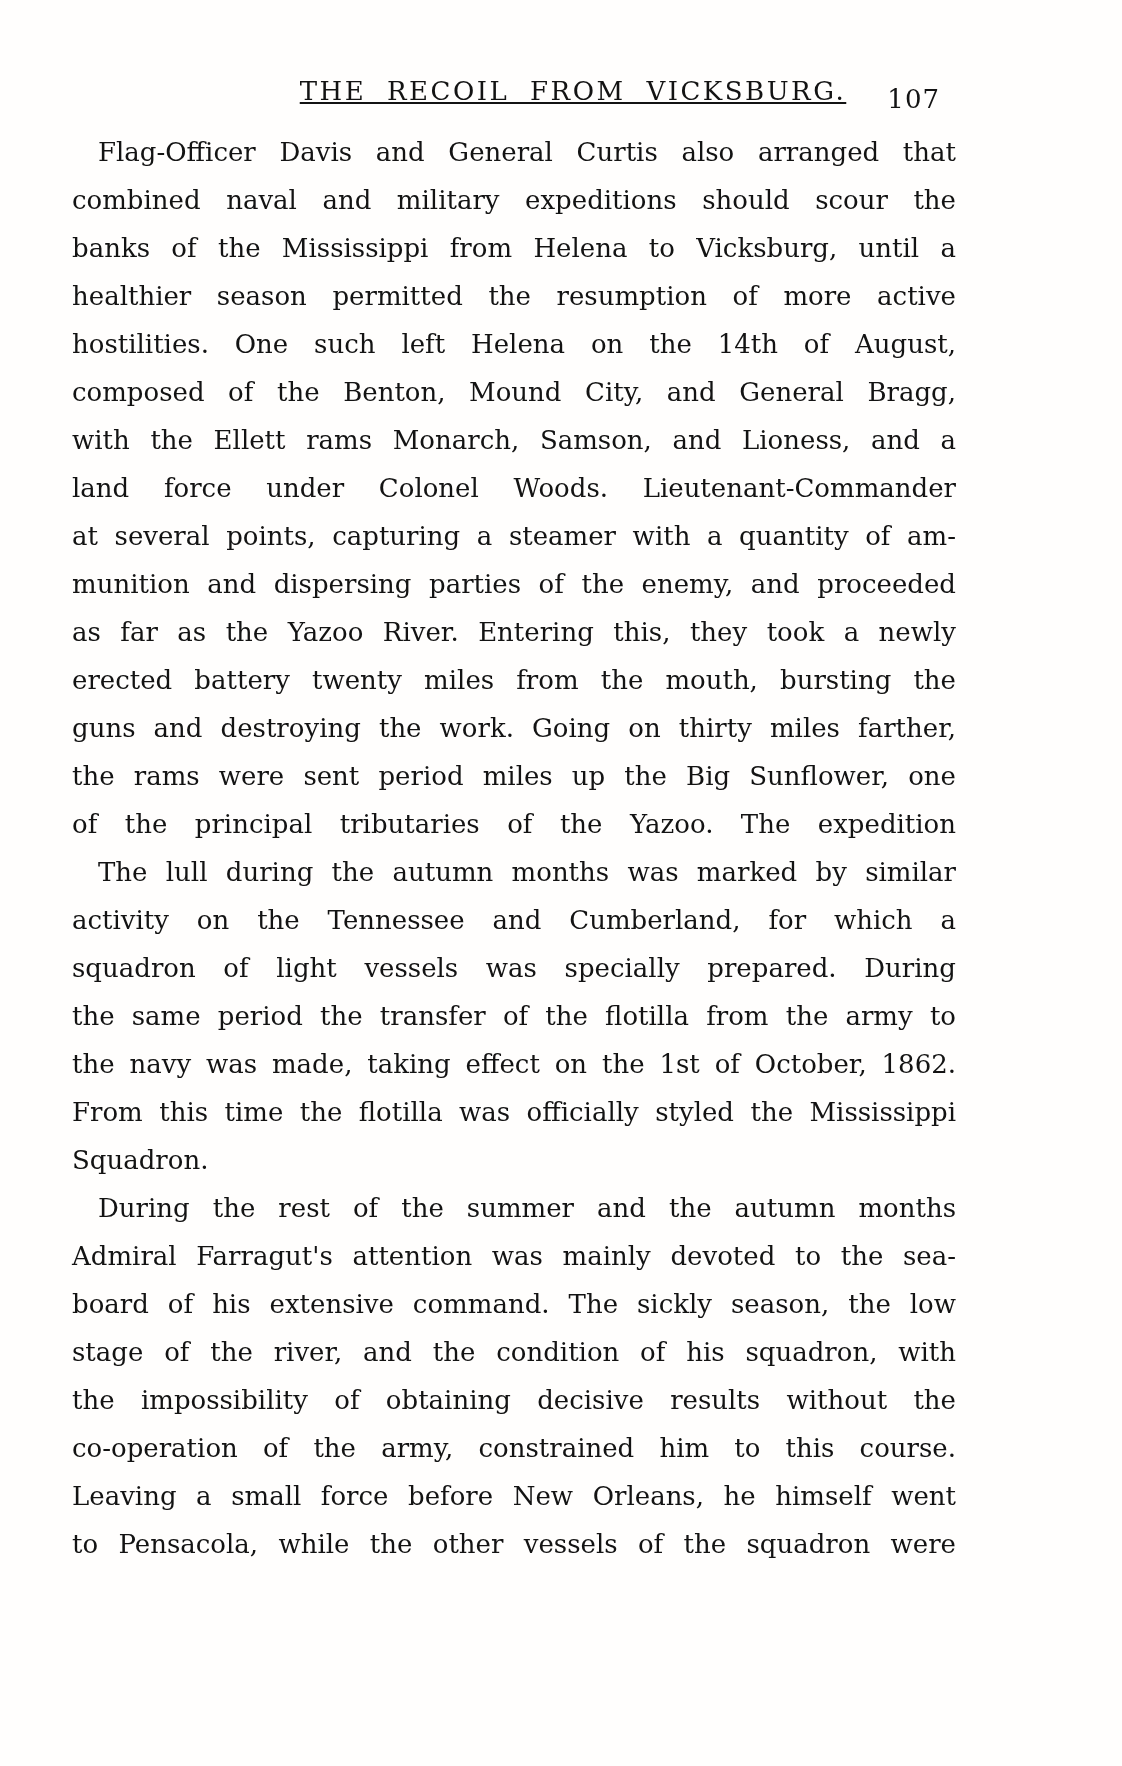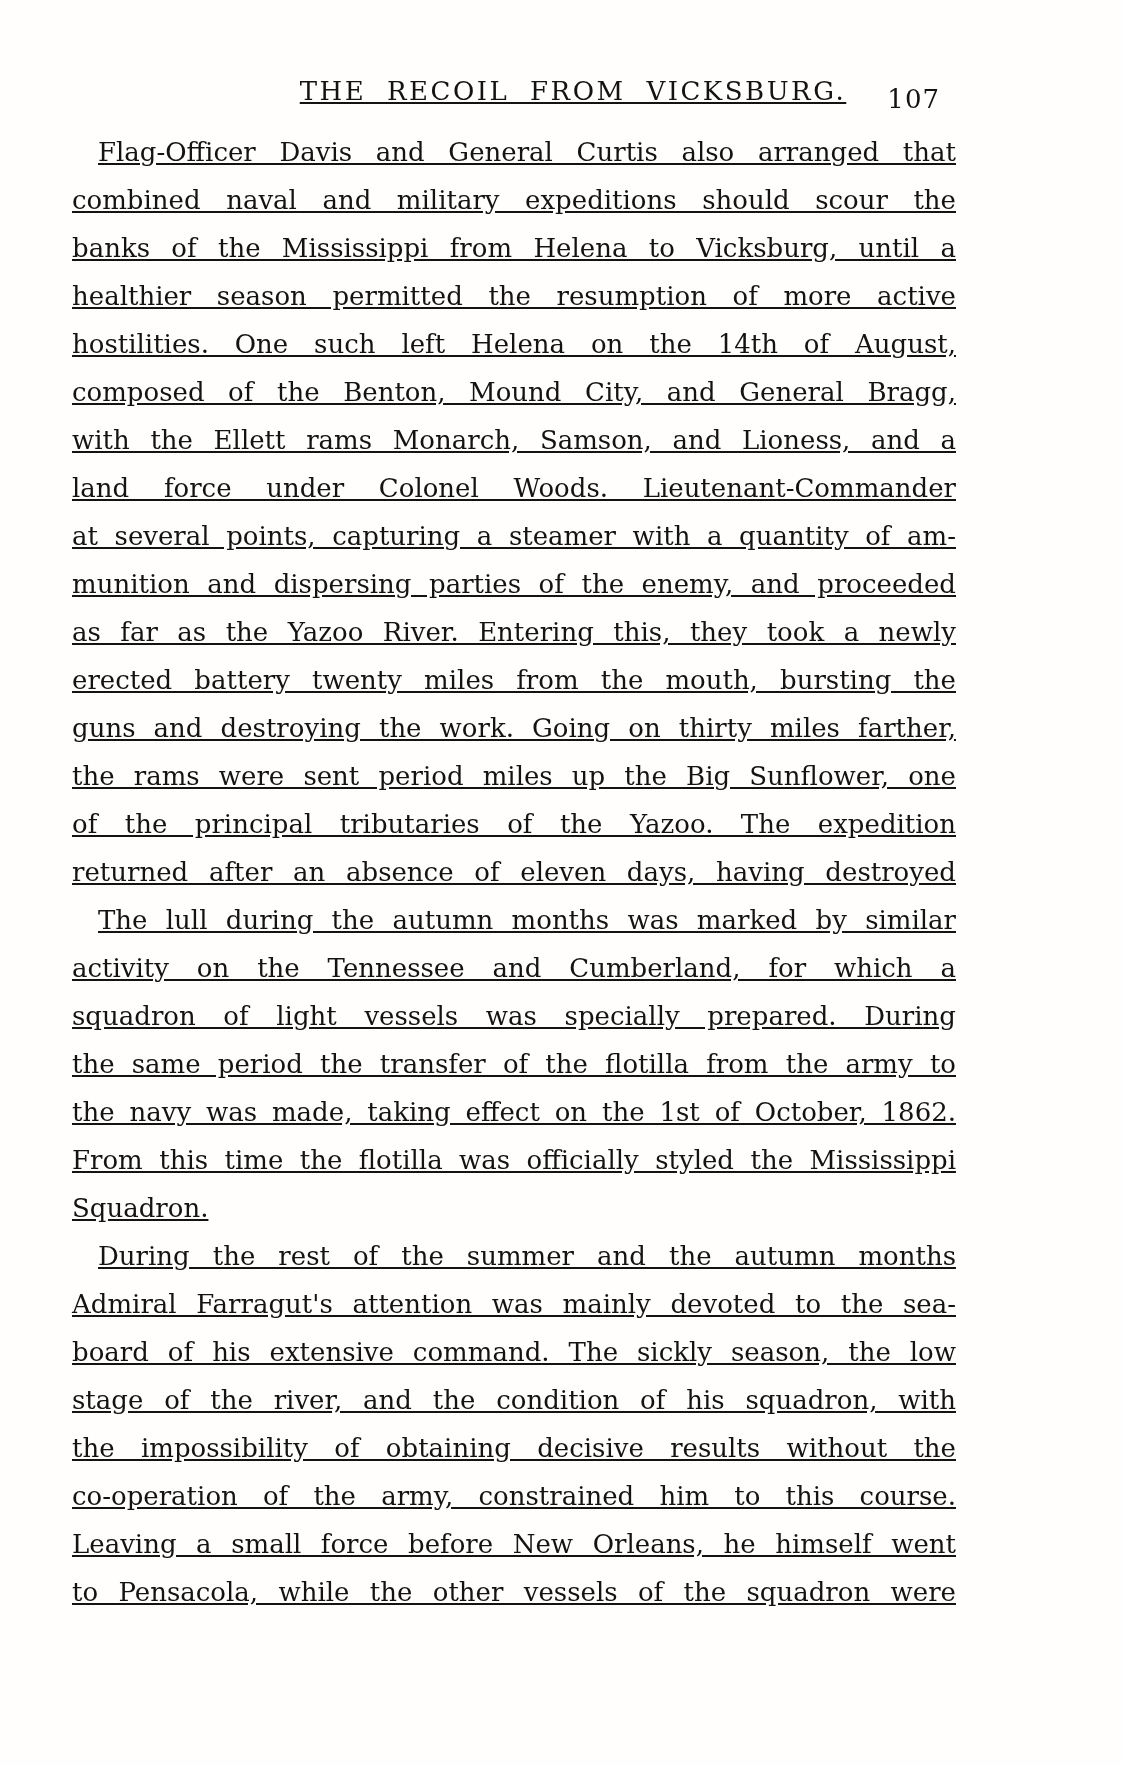--- a/index.html
+++ b/index.html
@@ -33,21 +33,20 @@
     position:absolute; top:128px; left:72px; width:884px;
   }
   .line {
     font-size:26px;
     line-height:48px;
     height:48px;
     text-align:justify;
     text-align-last:justify;
     word-spacing:2px;
     white-space:nowrap;
-    text-decoration:underline;
   }
   .line.indent { text-indent:26px; }
   .line.endp  { text-align-last:left; white-space:normal; }
 </style>
 </head>
 <body>
 
 <div class="page">
 
   <div class="header">
@@ -66,21 +65,20 @@
       <div class="line">composed of the Benton, Mound City, and General Bragg,</div>
       <div class="line">with the Ellett rams Monarch, Samson, and Lioness, and a</div>
       <div class="line">land force under Colonel Woods. Lieutenant-Commander</div>
       <div class="line">at several points, capturing a steamer with a quantity of am-</div>
       <div class="line">munition and dispersing parties of the enemy, and proceeded</div>
       <div class="line">as far as the Yazoo River. Entering this, they took a newly</div>
       <div class="line">erected battery twenty miles from the mouth, bursting the</div>
       <div class="line">guns and destroying the work. Going on thirty miles farther,</div>
       <div class="line">the rams were sent period miles up the Big Sunflower, one</div>
       <div class="line">of the principal tributaries of the Yazoo. The expedition</div>
-      <div class="line">returned after an absence of eleven days, having destroyed</div>
     </div>
 
     <div class="paragraph">
       <div class="line indent">The lull during the autumn months was marked by similar</div>
       <div class="line">activity on the Tennessee and Cumberland, for which a</div>
       <div class="line">squadron of light vessels was specially prepared. During</div>
       <div class="line">the same period the transfer of the flotilla from the army to</div>
       <div class="line">the navy was made, taking effect on the 1st of October, 1862.</div>
       <div class="line">From this time the flotilla was officially styled the Mississippi</div>
       <div class="line endp">Squadron.</div>

